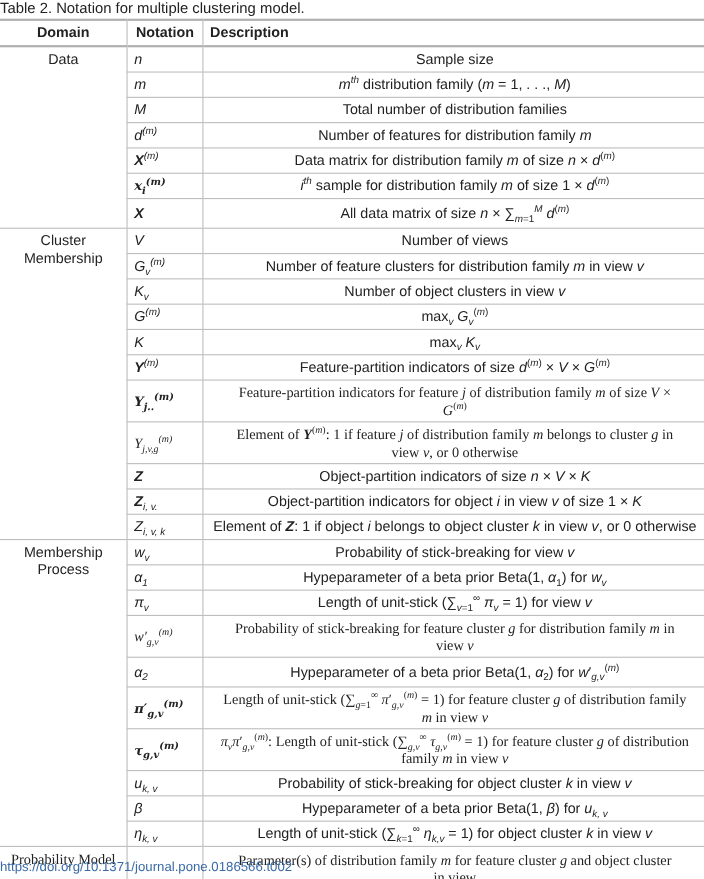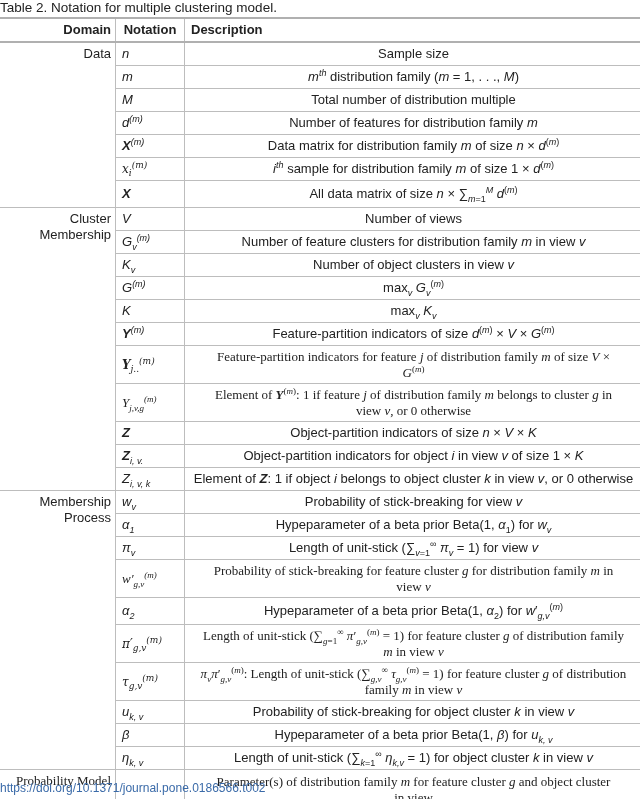--- a/index.html
+++ b/index.html
@@ -2,31 +2,31 @@
 <html><head>
 <meta charset="utf-8">
 <style>
   html, body { margin:0; padding:0; background:#ffffff; }
   body { width:640px; height:799px; overflow:hidden; position:relative;
          font-family:"Liberation Sans", sans-serif; color:#222; }
   .caption { position:absolute; left:0; top:0; font-size:13.5px; font-weight:normal; line-height:16px; }
   table { position:absolute; left:0; top:17px; width:640px; border-collapse:collapse; font-size:13px; }
   th, td { border-bottom:1px solid #bdbdbd; padding:0 4px; line-height:16px; vertical-align:middle; }
   th { font-weight:bold; height:22px; border-top:2px solid #b0b0b0; border-bottom:2px solid #b0b0b0; }
-  th.c-dom, td.c-dom { width:107px; text-align:right; border-right:1px solid #bdbdbd; }
+  th.c-dom, td.c-dom { width:107px; text-align:center; border-right:1px solid #bdbdbd; }
   th.c-not, td.c-not { width:56px; border-right:1px solid #bdbdbd; padding:0 6px; }
   th.c-desc { text-align:left; padding-left:6px; }
   td.c-desc { text-align:center; padding-left:6px; }
   td.c-dom { vertical-align:top; padding-top:3px; }
   td.c-dom.empty { border-bottom:none; }
   tr.r1 td { height:22px; }
   tr.r2 td { height:37px;font-family:Liberation Serif, serif; }
   .nota { font-style:italic; font-family:"Liberation Sans", sans-serif; }
   .nota b { font-style:italic; }
-  .nota.serif { font-family:"DejaVu Serif", serif; font-size:12px; }
+  .nota.serif { font-family:"DejaVu Serif", serif; font-size:12px;font-weight:bold; }
   sup, sub { font-size:9px; line-height:0; }
   .doi { position:absolute; left:0; top:781px; font-size:12px; color:#3a6aa8; }
   table.last tr:last-child td { border-bottom:2px solid #b0b0b0; }
 </style>
 </head>
 <body>
 
 <div class="caption">Table 2. Notation for multiple clustering model.</div>
 
 <table class="last">
@@ -43,21 +43,21 @@
       <td class="c-dom empty" rowspan="7" style="border-bottom:1px solid #bdbdbd;">Data</td>
       <td class="c-not nota">n</td>
       <td class="c-desc">Sample size</td>
     </tr>
     <tr class="r1">
       <td class="c-not nota">m</td>
       <td class="c-desc"><i>m</i><sup><i>th</i></sup> distribution family (<i>m</i> = 1, . . ., <i>M</i>)</td>
     </tr>
     <tr class="r1">
       <td class="c-not nota">M</td>
-      <td class="c-desc">Total number of distribution multiple</td>
+      <td class="c-desc">Total number of distribution families</td>
     </tr>
     <tr class="r1">
       <td class="c-not nota">d<sup>(m)</sup></td>
       <td class="c-desc">Number of features for distribution family <i>m</i></td>
     </tr>
     <tr class="r1">
       <td class="c-not nota"><b>X</b><sup>(m)</sup></td>
       <td class="c-desc">Data matrix for distribution family <i>m</i> of size <i>n</i> × <i>d</i><sup>(<i>m</i>)</sup></td>
     </tr>
     <tr class="r1">

